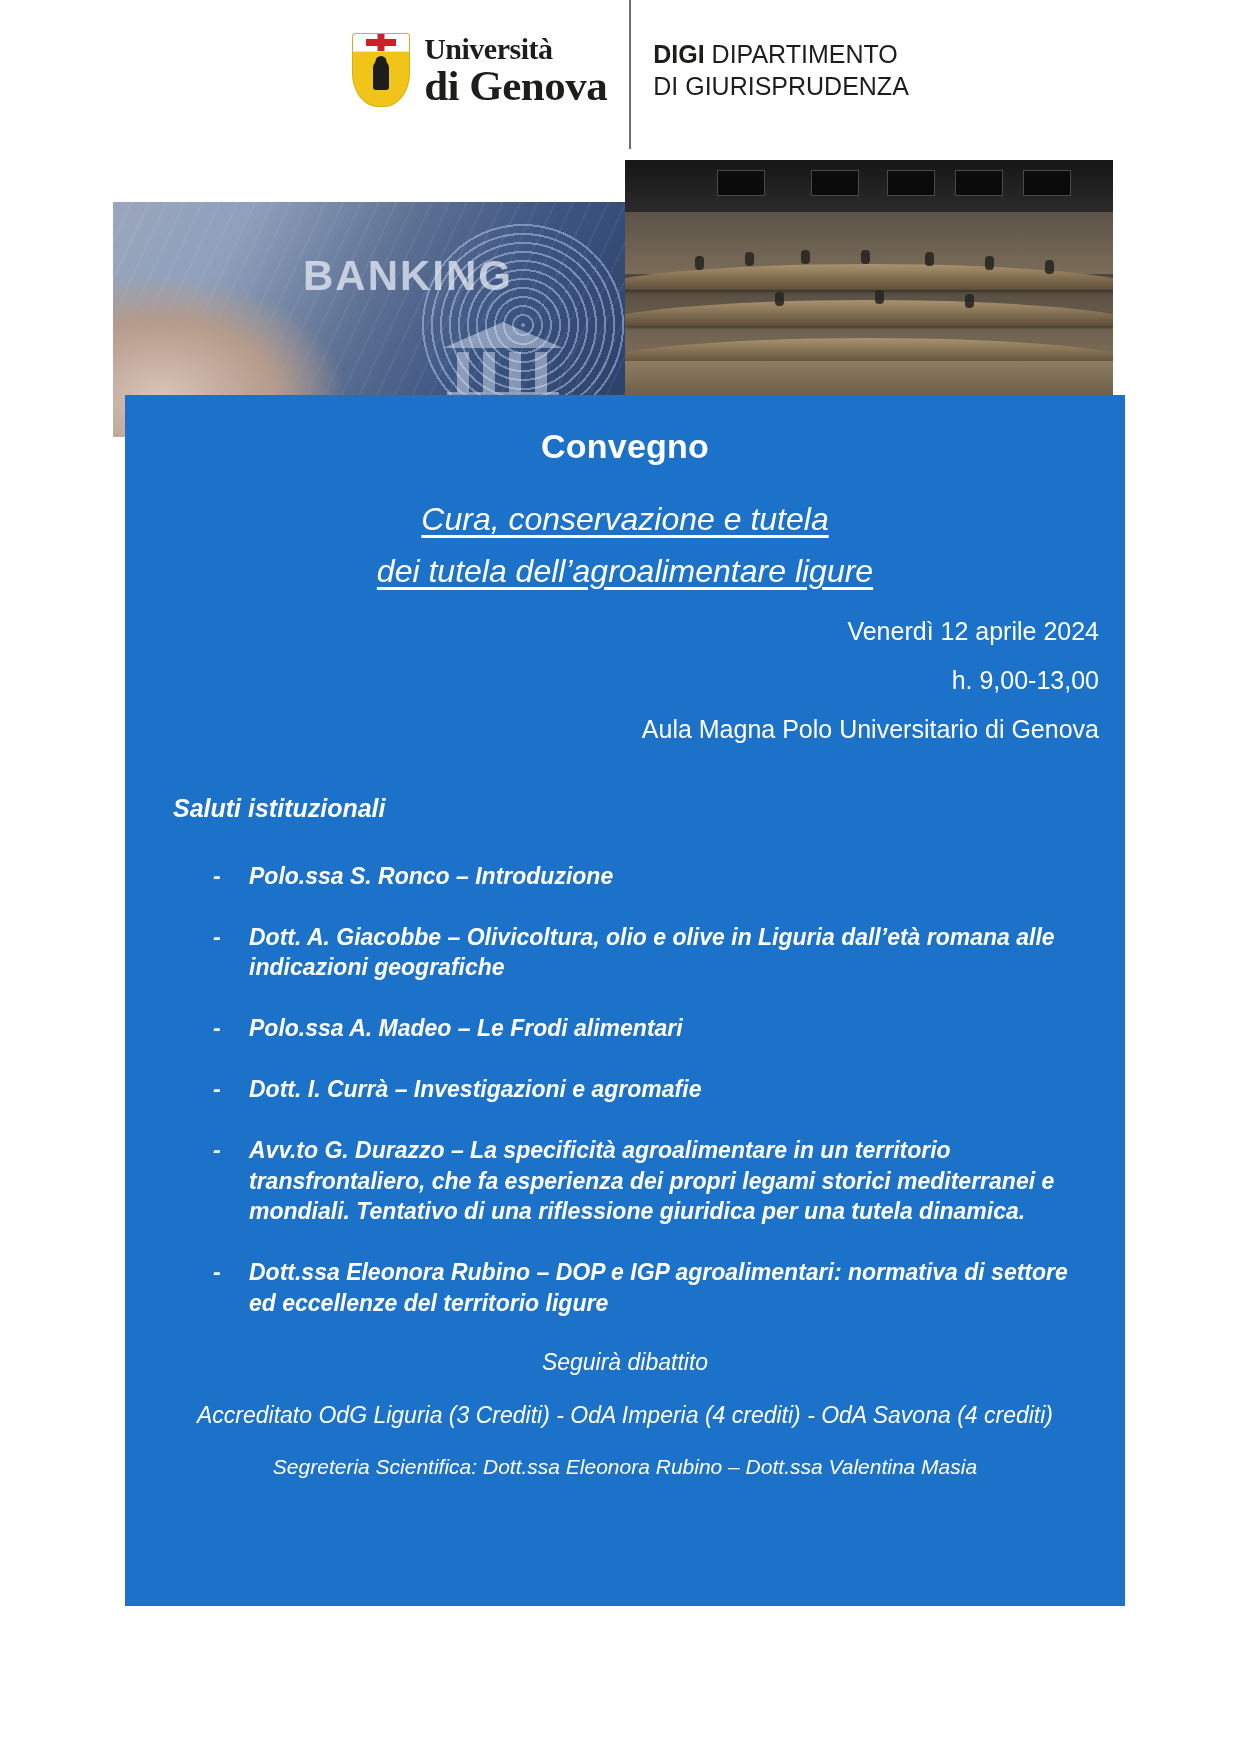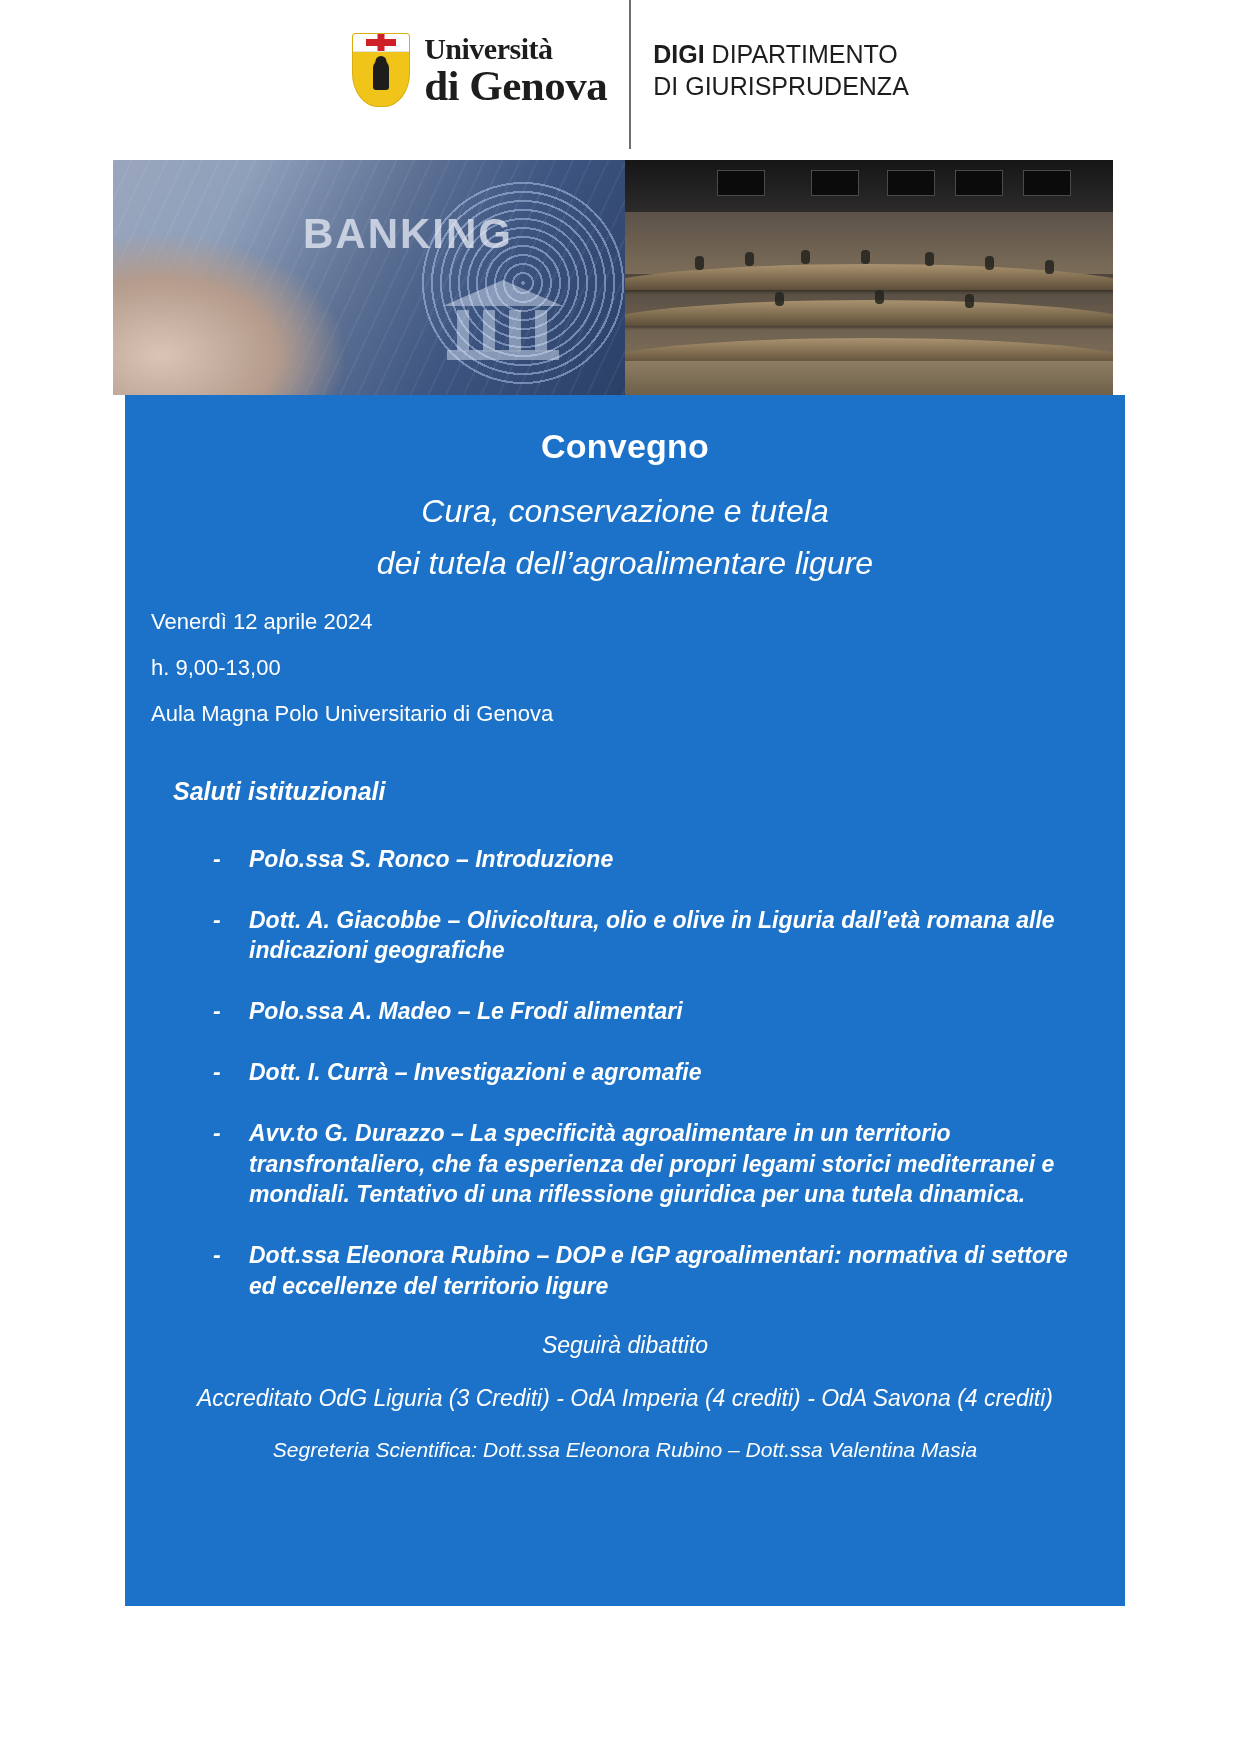--- a/index.html
+++ b/index.html
@@ -127,20 +127,21 @@
     width: 1000px;
     height: 235px;
     display: flex;
   }
   .img-left {
     width: 512px;
     height: 100%;
     position: relative;
     overflow: hidden;
     background: linear-gradient(120deg, #9aa6bd 0%, #8fa0bb 22%, #5d7194 48%, #3c5480 70%, #2b3f66 100%);
+    margin-top: 42px;
   }
   .img-left .hand {
     position: absolute;
     left: -30px;
     bottom: -40px;
     width: 260px;
     height: 200px;
     background: radial-gradient(ellipse at 30% 60%, #d9c4b5 0%, #b49b8c 45%, rgba(140,130,140,0) 72%);
     filter: blur(2px);
   }
@@ -271,29 +272,30 @@
     font-family: "Liberation Sans", sans-serif;
     font-weight: bold;
     font-size: 34px;
     margin-top: 32px;
     letter-spacing: 0.2px;
   }
   .title-sub {
     text-align: center;
     font-style: italic;
     font-size: 32px;
+    text-decoration: underline;
     text-underline-offset: 5px;
-    margin-top: 22px;
+    margin-top: 30px;
     line-height: 1.45;
   }
   .title-sub .l2 { display: block; margin-top: 6px; }
 
   .meta {
-    text-align: left;
-    font-size: 22px;
+    text-align: right;
+    font-size: 25px;
     margin-top: 10px;
     line-height: 1.0;
   }
   .meta div { margin-top: 24px; }
 
   .section-label {
     font-style: italic;
     font-weight: bold;
     font-size: 25px;
     margin-top: 52px;

